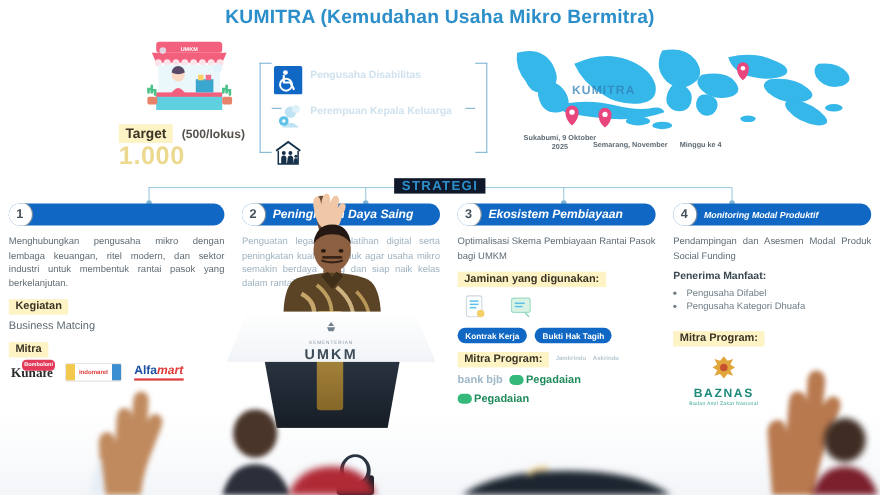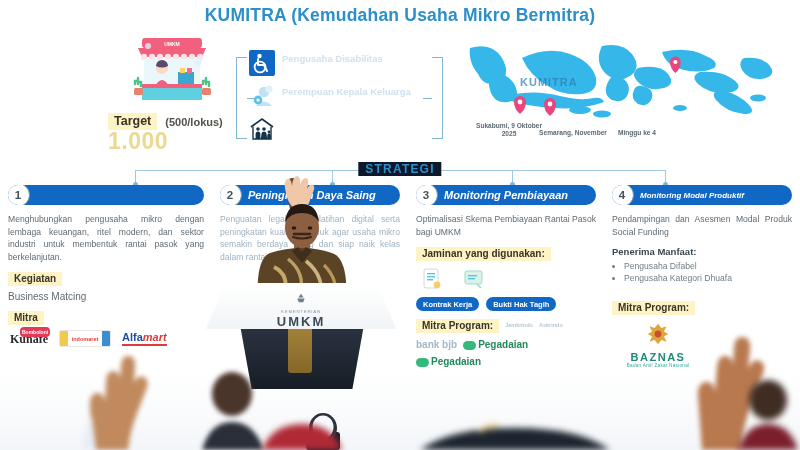--- a/index.html
+++ b/index.html
@@ -78,21 +78,21 @@
     border-bottom: 1.3px solid #7fb6d6;
   }
   .bracket-left::after {
     content: "";
     position: absolute;
     left: 10px; top: 40px;
     width: 9px; height: 1.3px;
     background: #7fb6d6;
   }
 
-  .benef { position: absolute; left: 249px; top: 50px; width: 200px; }
+  .benef { position: absolute; left: 249px; top: 60px; width: 200px; }
   .benef-row {
     display: flex; align-items: flex-start; gap: 7px;
     margin-bottom: 5px; height: 28px;
   }
   .benef-icon { width: 26px; height: 26px; flex: 0 0 26px; }
   .benef-icon svg { width: 26px; height: 26px; display: block; }
   .benef-text {
     font-size: 9.5px;
     line-height: 11px;
     color: #cfe2ee;
@@ -547,21 +547,21 @@
         <div class="pill">
           <span class="num">2</span>
           <span>Peningkatan Daya Saing</span>
         </div>
         <div class="body-text" id="body-2">Penguatan legalitas, pelatihan digital serta peningkatan kualitas produk agar usaha mikro semakin berdaya saing dan siap naik kelas dalam rantai pasok bisnis.</div>
       </div>
 
       <div class="col" id="col-3">
         <div class="pill">
           <span class="num">3</span>
-          <span>Monitoring Pembiayaan</span>
+          <span>Ekosistem Pembiayaan</span>
         </div>
         <div class="body-text">Optimalisasi Skema Pembiayaan Rantai Pasok bagi UMKM</div>
         <div><span class="hl">Jaminan yang digunakan:</span></div>
 
         <div class="jam-icons">
           <span>
             <svg viewBox="0 0 24 24">
                 <rect x="4" y="2" width="14" height="19" rx="2" fill="#fff" stroke="#cfd8e0"></rect>
                 <rect x="7" y="6" width="8" height="1.4" fill="#5ec2e8"></rect>
                 <rect x="7" y="9" width="8" height="1.4" fill="#5ec2e8"></rect>

